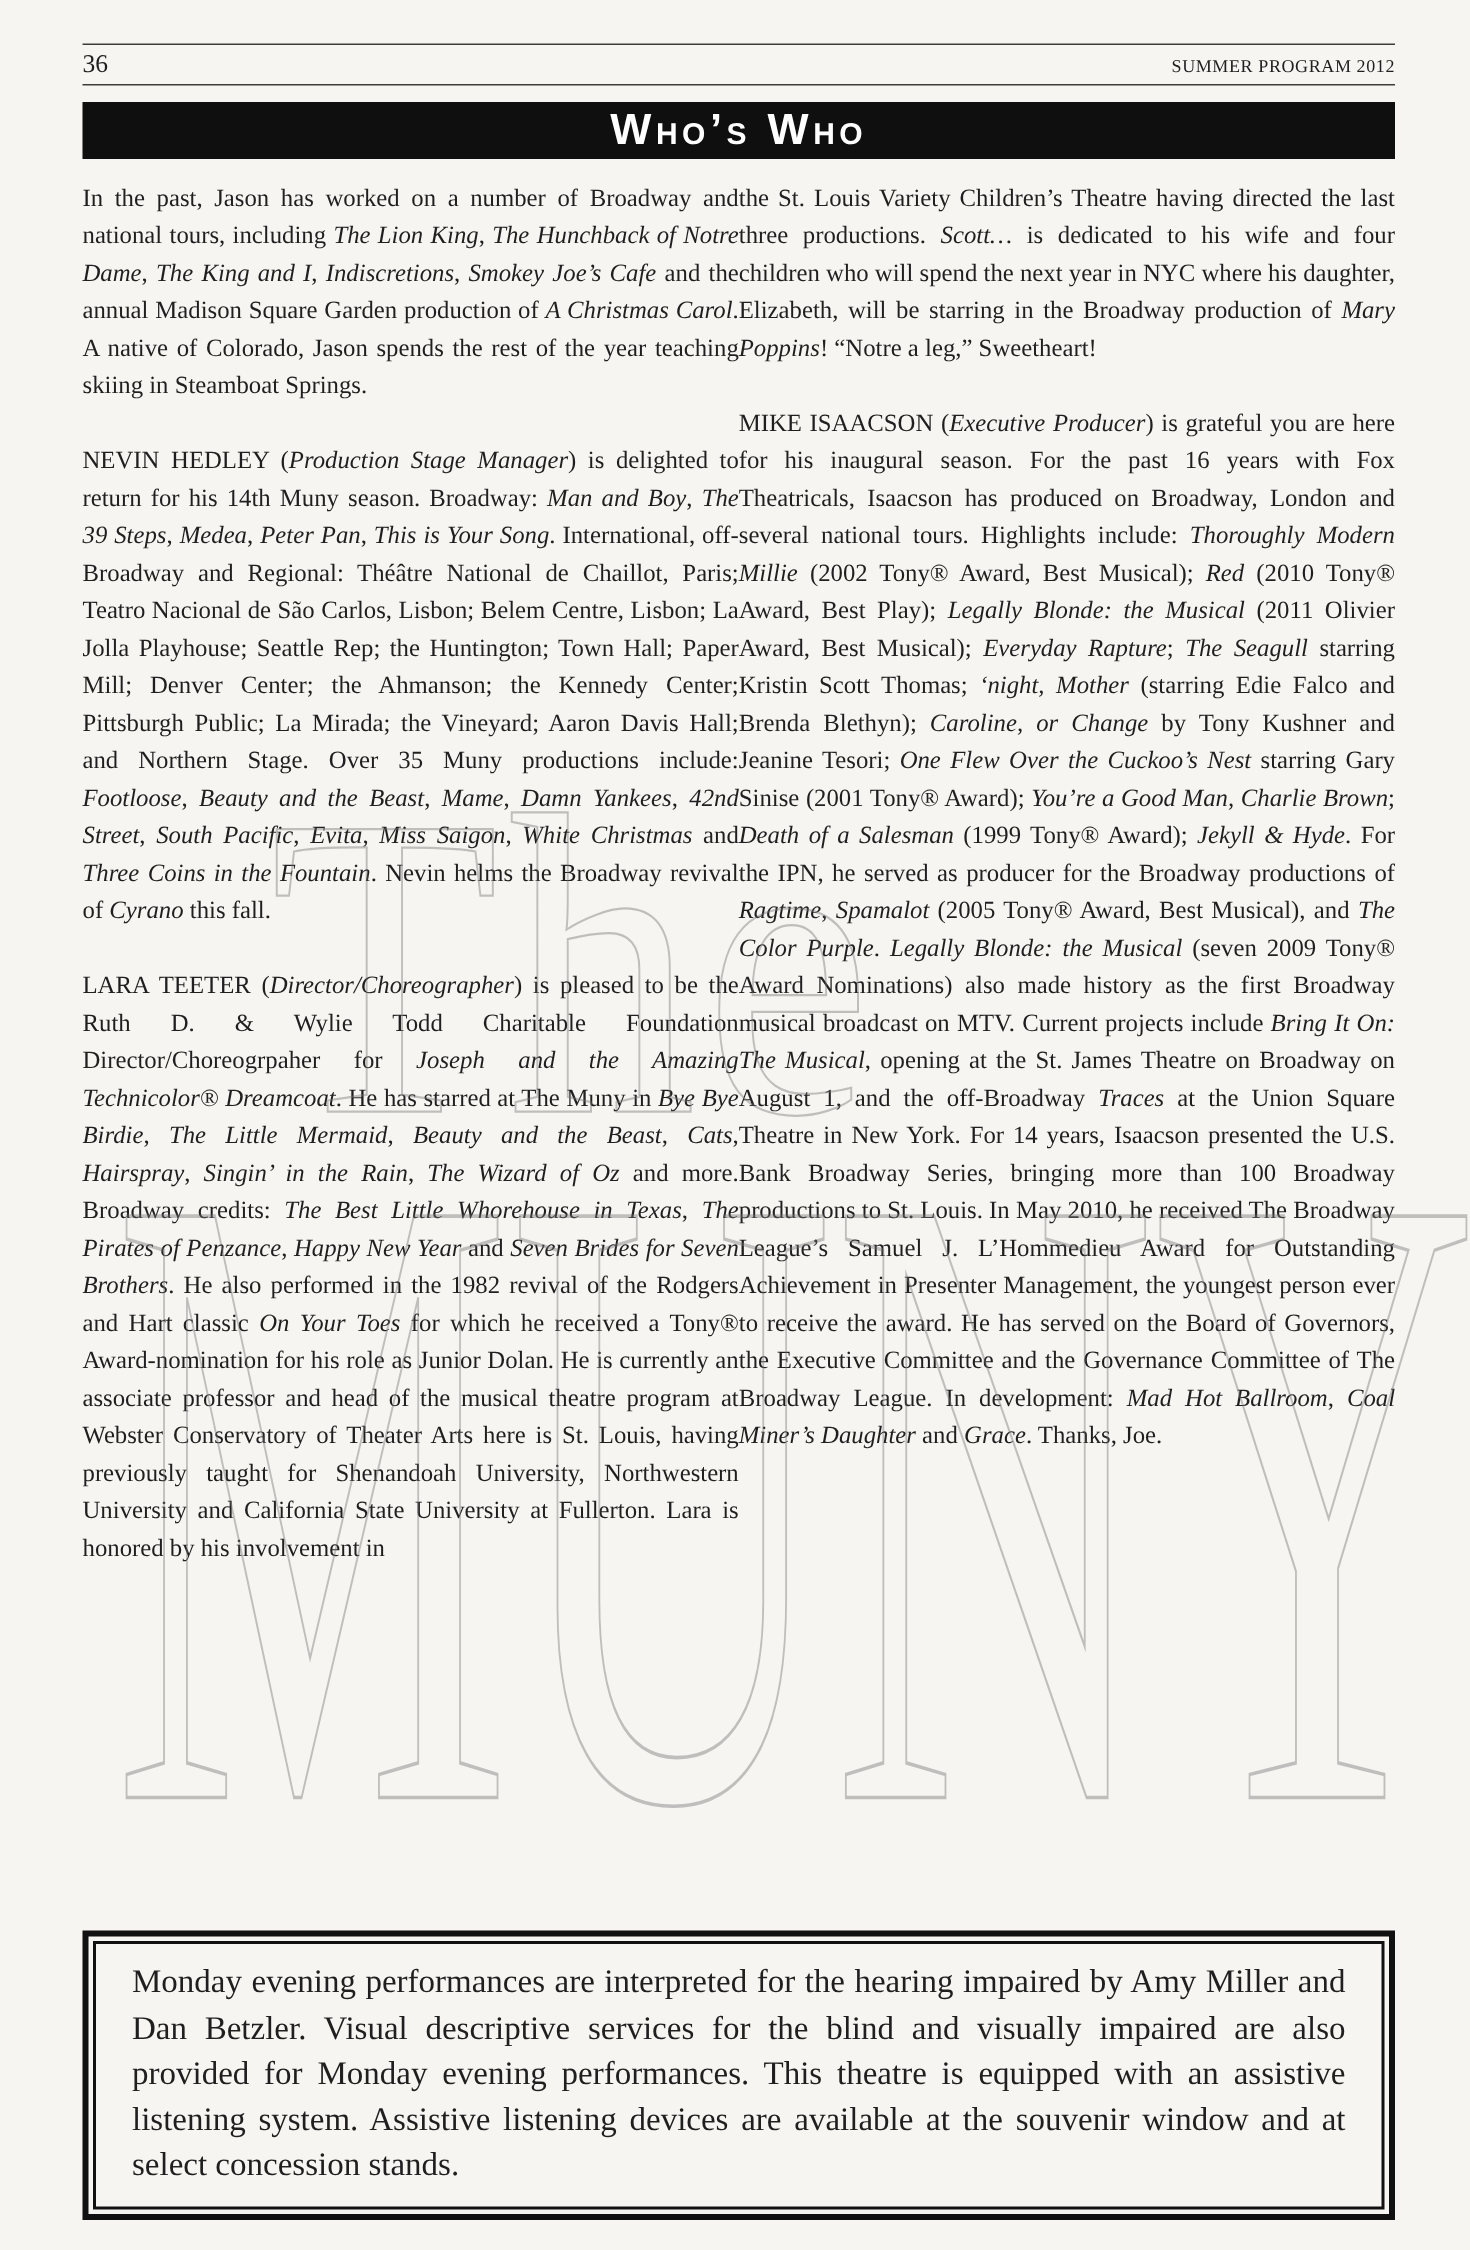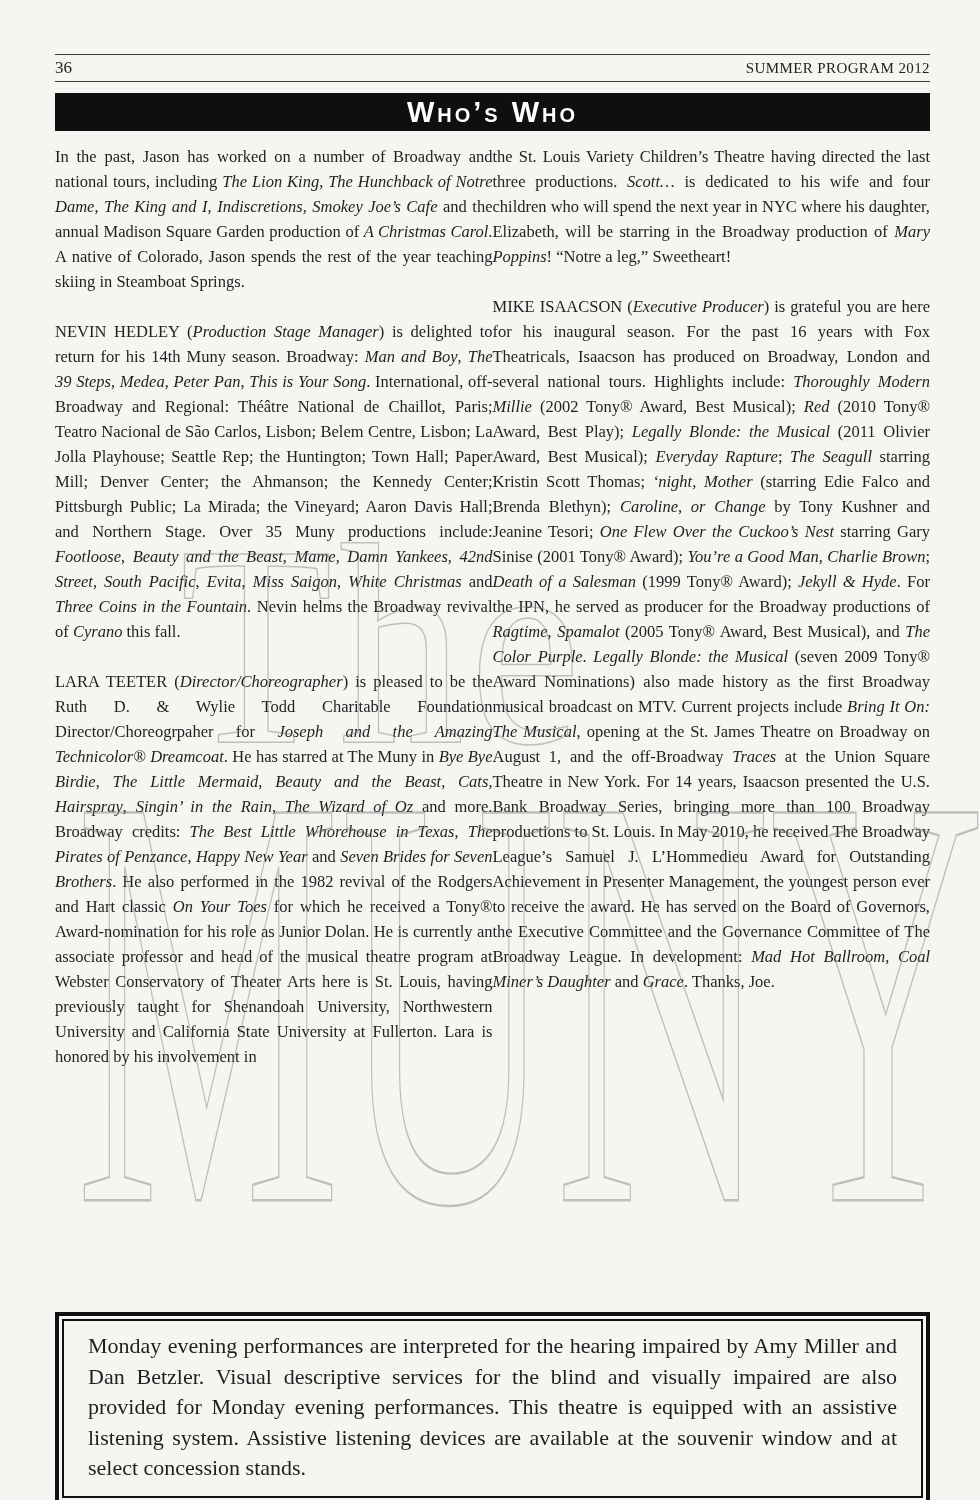--- a/index.html
+++ b/index.html
@@ -12,24 +12,24 @@
     padding:29px 50px 0 55px;
     font-family:"Liberation Serif", serif;
     color:#1f1f1f;
     overflow:hidden;
   }
   
   .header-row{
     display:flex;justify-content:space-between;align-items:baseline;
     border-top:1px solid #3c3c3c;
     border-bottom:1px solid #3c3c3c;
-    height:26px;line-height:25px;margin-top:25px;
+    height:26px;line-height:25px;
   }
   .page-number{font-size:17px;}
-  .program-title{font-size:15px;letter-spacing:.4px;}
+  .program-title{font-size:12px;letter-spacing:.4px;}
   .banner{
     margin-top:11px;height:38px;
     background:#0f0f0f;color:#fff;
     display:flex;align-items:flex-end;justify-content:center;
   }
   .banner span{
     font-family:"Liberation Sans", sans-serif;
     font-variant:small-caps;
     font-size:29px;font-weight:600;letter-spacing:3px;line-height:38px;
   }

